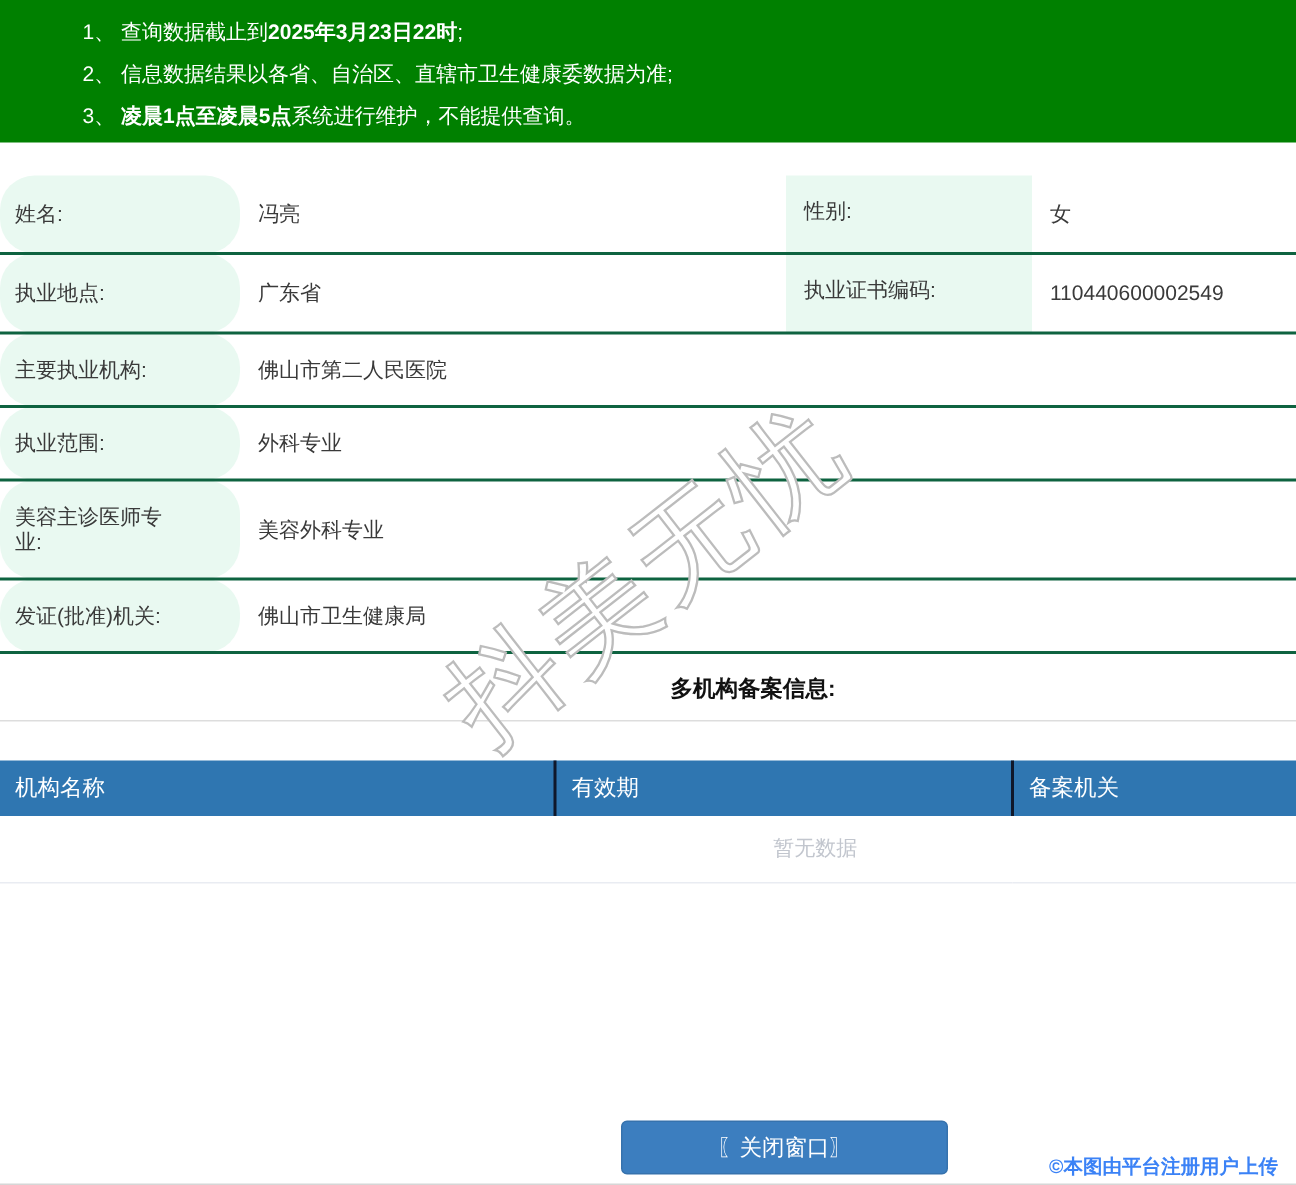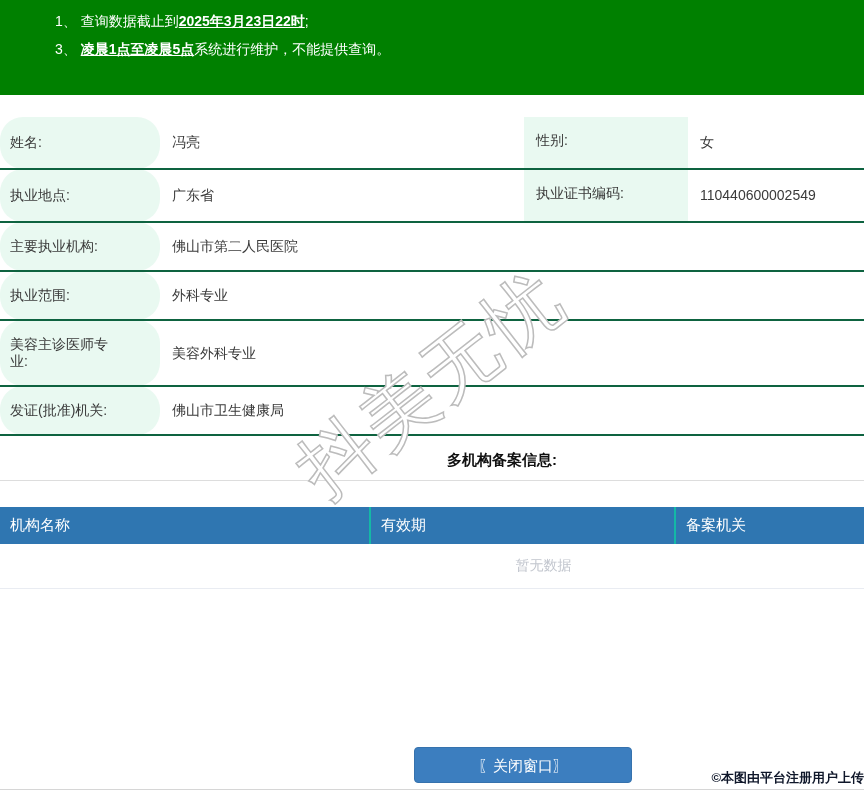--- a/index.html
+++ b/index.html
@@ -10,21 +10,21 @@
     color:#3a3a3a;
   }
   
   .notice{
     height:95px;box-sizing:border-box;
     background:var(--notice-bg,#008000);
     color:#fff;font-size:14px;
     padding:7px 0 0 55px;
   }
   .notice .line{height:28px;line-height:28px;white-space:nowrap;}
-  .notice .seg-bold{font-weight:bold;text-decoration:underline;}
+  .notice .seg-bold{font-weight:bold;}
   
   table.info{
     width:864px;border-collapse:collapse;table-layout:fixed;
     margin-top:22px;font-size:14px;
   }
   table.info td{
     border-bottom:2px solid var(--row-border,#0e6340);
     padding:15px 12px;line-height:17px;vertical-align:middle;
     word-break:break-all;
   }
@@ -46,21 +46,21 @@
   
   table.filing{
     width:864px;border-collapse:collapse;table-layout:fixed;
     margin-top:26px;font-size:15px;
   }
   table.filing th{
     background:var(--filing-header-bg,#2f76b1);
     color:#fff;font-weight:normal;text-align:left;
     height:37px;padding:0 0 0 10px;
   }
-  table.filing th.divided{border-right:2px solid #14b8a6;}
+  table.filing th.divided{border-right:2px solid #0f172a;}
   table.filing td.empty-cell{
     height:42px;text-align:center;
     color:#c2c6ce;font-size:14px;
     border-bottom:1px solid #e9ecf2;
     padding-left:44px;
   }
   table.filing td.empty-cell span{position:relative;left:90px;}
   
   .watermark{
     position:absolute;left:252px;top:225px;width:360px;height:320px;
@@ -74,35 +74,36 @@
   
   .btn-close{
     position:absolute;left:414px;top:747px;width:218px;height:36px;
     background:var(--button-bg,#3c7ebf);
     border:1px solid #3672ad;border-radius:4px;
     color:#fff;font-size:15px;line-height:34px;text-align:center;
     box-sizing:border-box;cursor:pointer;z-index:4;
     font-family:"Liberation Sans","DejaVu Sans",sans-serif;
   }
   .copyright{
-    position:absolute;right:0;top:769px;
-    font-size:13px;font-weight:bold;color:#0f172a;
+    position:absolute;right:12px;top:769px;
+    font-size:13px;font-weight:bold;color:#3b82f6;
     text-shadow:-1px 0 0 #fff,1px 0 0 #fff,0 -1px 0 #fff,0 1px 0 #fff;
     z-index:7;
   }
   .bottom-edge{
     position:absolute;left:0;bottom:0;width:864px;height:0;
     border-top:1px solid #d6d6d6;
   }
 </style>
 </head>
 <body>
 
 <div class="notice">
   <div class="line"><span>1、 查询数据截止到</span><span class="seg-bold">2025年3月23日22时</span><span>;</span></div>
+  <div class="line"><span>2、 信息数据结果以各省、自治区、直辖市卫生健康委数据为准;</span><span class="seg-bold"></span><span></span></div>
   <div class="line"><span>3、 </span><span class="seg-bold">凌晨1点至凌晨5点</span><span>系统进行维护，不能提供查询。</span></div>
 </div>
 
 <table class="info">
   <colgroup>
       <col style="width:160px">
       <col style="width:364px">
       <col style="width:164px">
       <col style="width:176px">
     </colgroup>

